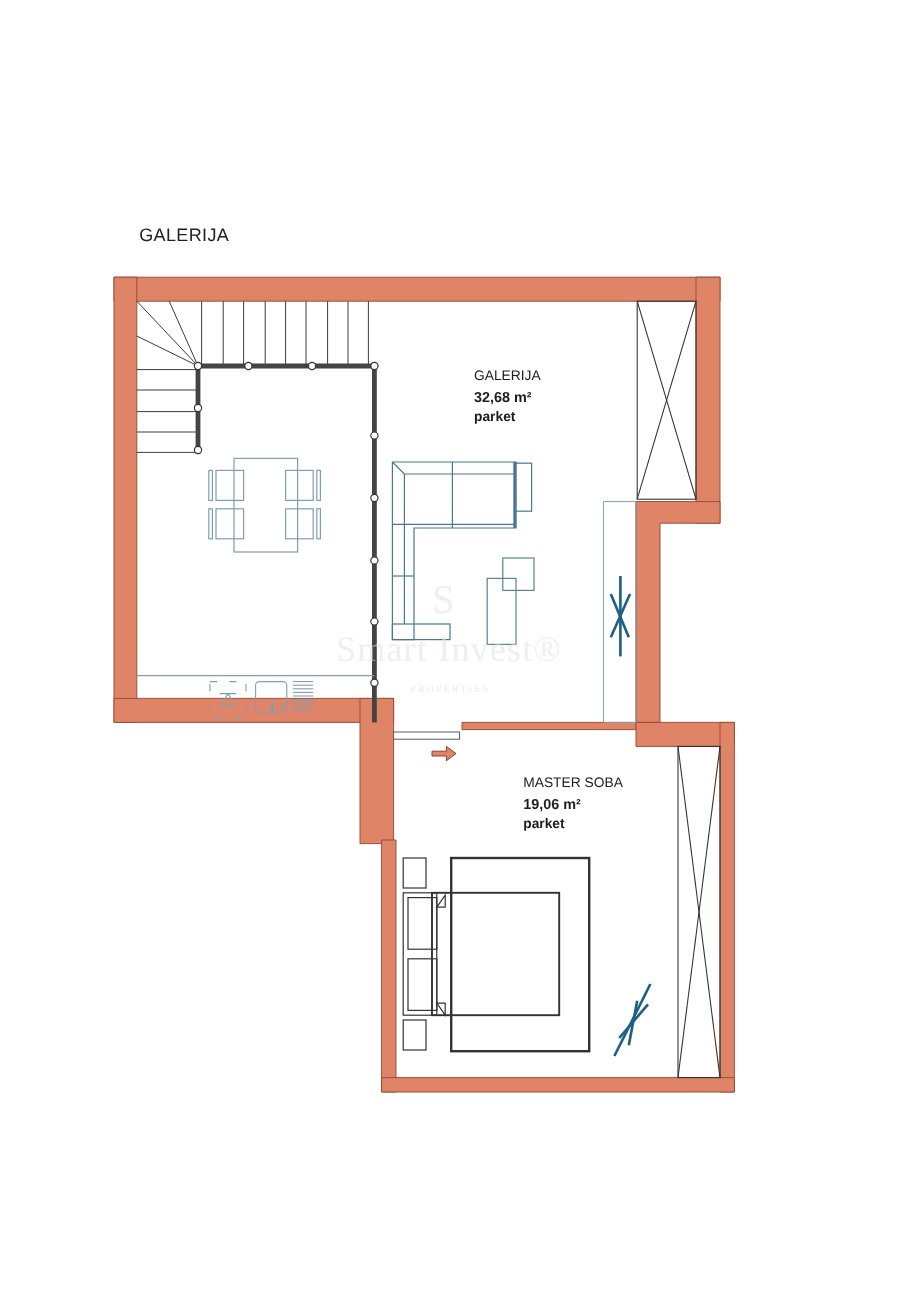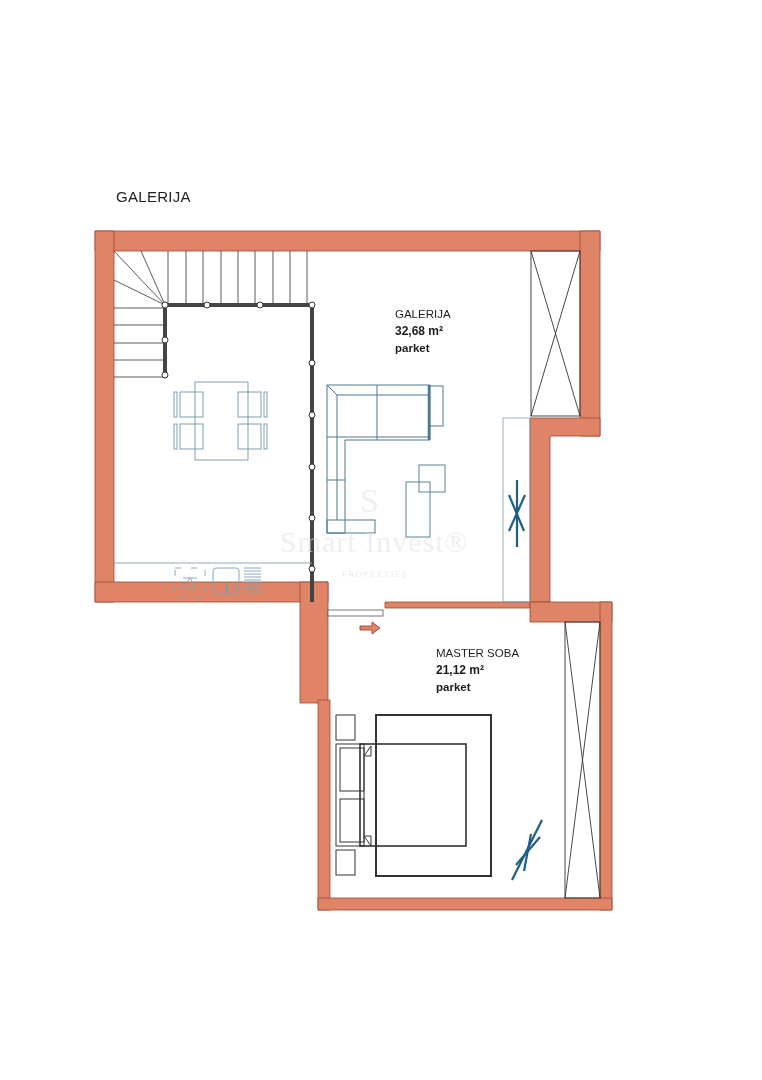--- a/index.html
+++ b/index.html
@@ -193,15 +193,15 @@
 <div class="watermark-sub">PROPERTIES</div>
 
 <div class="room-label" id="label-galerija">
   <span class="name">GALERIJA</span>
   <span class="area">32,68 m²</span>
   <span class="floor">parket</span>
 </div>
 
 <div class="room-label" id="label-master">
   <span class="name">MASTER SOBA</span>
-  <span class="area">21,12 m²</span>
+  <span class="area">19,06 m²</span>
   <span class="floor">parket</span>
 </div>
 
 </body></html>

